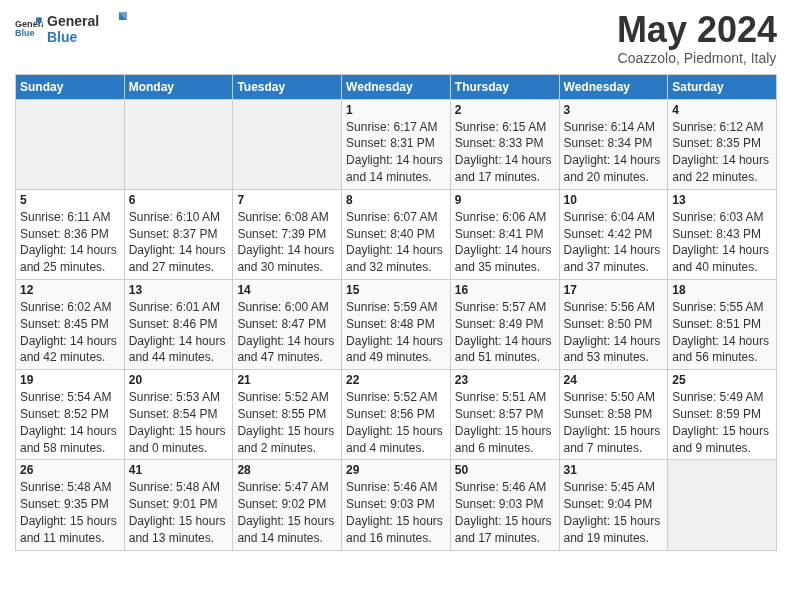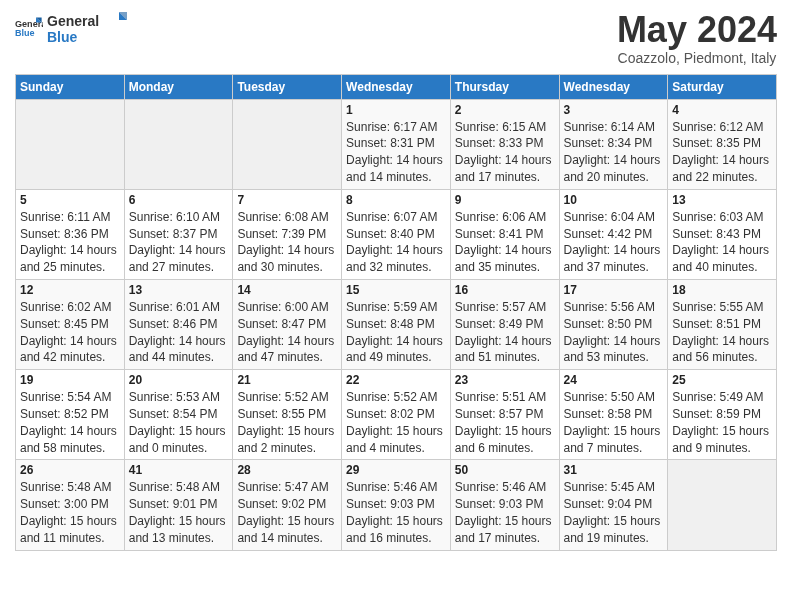--- a/index.html
+++ b/index.html
@@ -276,21 +276,21 @@
           <td>
             <span class="day-number">21</span>
             <div class="day-info">Sunrise: 5:52 AM
 Sunset: 8:55 PM
 Daylight: 15 hours
 and 2 minutes.</div>
           </td>
           <td>
             <span class="day-number">22</span>
             <div class="day-info">Sunrise: 5:52 AM
-Sunset: 8:02 PM
+Sunset: 8:56 PM
 Daylight: 15 hours
 and 4 minutes.</div>
           </td>
           <td>
             <span class="day-number">23</span>
             <div class="day-info">Sunrise: 5:51 AM
 Sunset: 8:57 PM
 Daylight: 15 hours
 and 6 minutes.</div>
           </td>
@@ -306,21 +306,21 @@
             <div class="day-info">Sunrise: 5:49 AM
 Sunset: 8:59 PM
 Daylight: 15 hours
 and 9 minutes.</div>
           </td>
         </tr>
         <tr>
           <td>
             <span class="day-number">26</span>
             <div class="day-info">Sunrise: 5:48 AM
-Sunset: 3:00 PM
+Sunset: 9:35 PM
 Daylight: 15 hours
 and 11 minutes.</div>
           </td>
           <td>
             <span class="day-number">41</span>
             <div class="day-info">Sunrise: 5:48 AM
 Sunset: 9:01 PM
 Daylight: 15 hours
 and 13 minutes.</div>
           </td>

